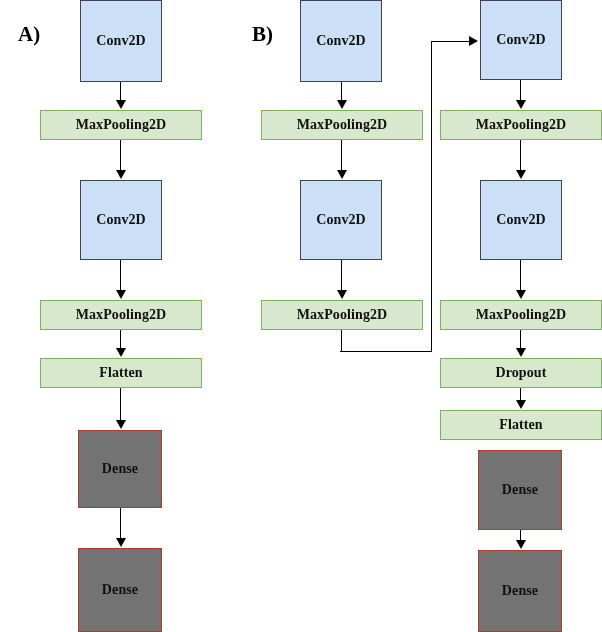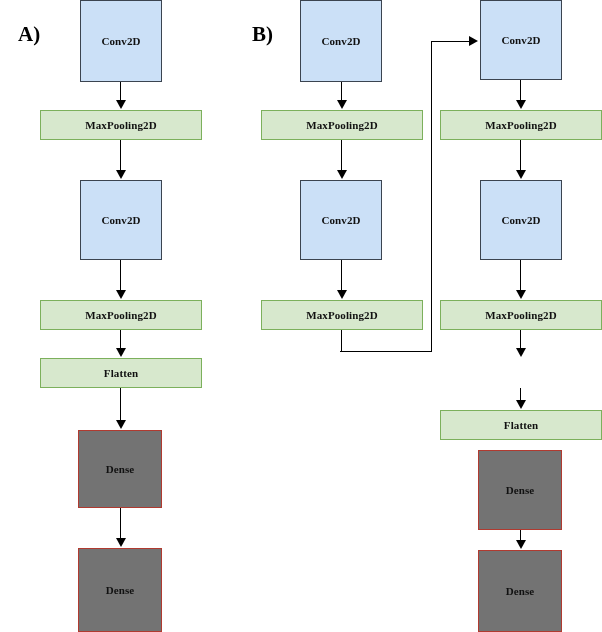--- a/index.html
+++ b/index.html
@@ -17,21 +17,21 @@
     background: #ffffff;
     overflow: hidden;
   }
   .node {
     position: absolute;
     box-sizing: border-box;
     display: flex;
     align-items: center;
     justify-content: center;
     font-weight: bold;
-    font-size: 11px;
+    font-size: 14px;
     color: #111111;
     letter-spacing: 0.1px;
     line-height: 1;
     text-align: center;
     border-width: 1.5px;
     border-style: solid;
     white-space: nowrap;
   }
   .node.conv {
     background: #cbe0f7;
@@ -158,20 +158,21 @@
   <div class="node conv" style="left:480px; top:180px; width:82px; height:80px;">Conv2D</div>
 
   <div class="edge-v" style="left:520px; top:260px; height:31px;"></div>
   <div class="arrow-down" style="left:516px; top:290px;"></div>
 
   <div class="node pool" style="left:440px; top:300px; width:162px; height:30px;">MaxPooling2D</div>
 
   <div class="edge-v" style="left:520px; top:330px; height:19px;"></div>
   <div class="arrow-down" style="left:516px; top:348px;"></div>
 
+  <div class="node pool" style="left:440px; top:358px; width:162px; height:30px;">Dropout</div>
 
   <div class="edge-v" style="left:520px; top:388px; height:13px;"></div>
   <div class="arrow-down" style="left:516px; top:400px;"></div>
 
   <div class="node pool" style="left:440px; top:410px; width:162px; height:30px;">Flatten</div>
 
   <div class="node dense" style="left:478px; top:450px; width:84px; height:80px;">Dense</div>
 
   <div class="edge-v" style="left:520px; top:530px; height:12px;"></div>
   <div class="arrow-down" style="left:516px; top:540px;"></div>

